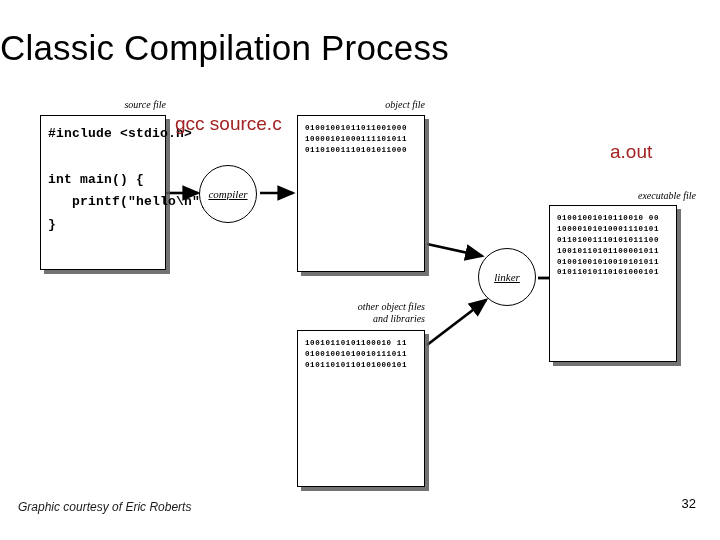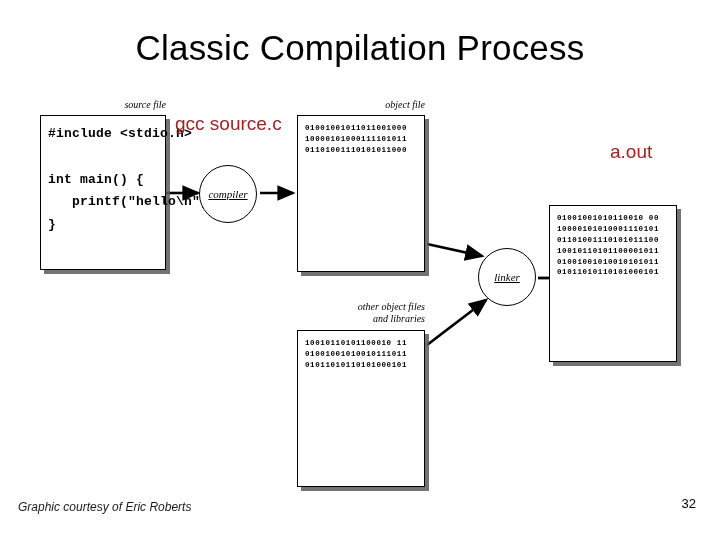--- a/index.html
+++ b/index.html
@@ -15,21 +15,20 @@
     overflow: hidden;
     font-family: "Liberation Sans", sans-serif;
   }
 
   
   .slide-title {
     position: absolute;
     left: 0;
     top: 28px;
     width: 720px;
-    text-align: center;
     font-family: "Liberation Sans", sans-serif;
     font-size: 35px;
     font-weight: 400;
     color: #000000;
     letter-spacing: 0.2px;
     white-space: nowrap;
   }
 
   
   .caption {
@@ -199,20 +198,21 @@
 01011010110101000101</div>
     </div>
   </div>
 
   <div class="circle" style="left:478px; top:248px; width:58px; height:58px;">
     <span>linker</span>
   </div>
 
   <div class="redlabel" style="left:610px; top:141px;">a.out</div>
 
+  <div class="caption" style="left:568px; top:190px; width:128px;">executable file</div>
 
   <div class="filebox" style="left:549px; top:205px; width:128px; height:157px;">
     <div class="filebox-inner">
       <div class="bits">01001001010110010 00
 10000101010001110101
 01101001110101011100
 10010110101100001011
 01001001010010101011
 01011010110101000101</div>
     </div>

